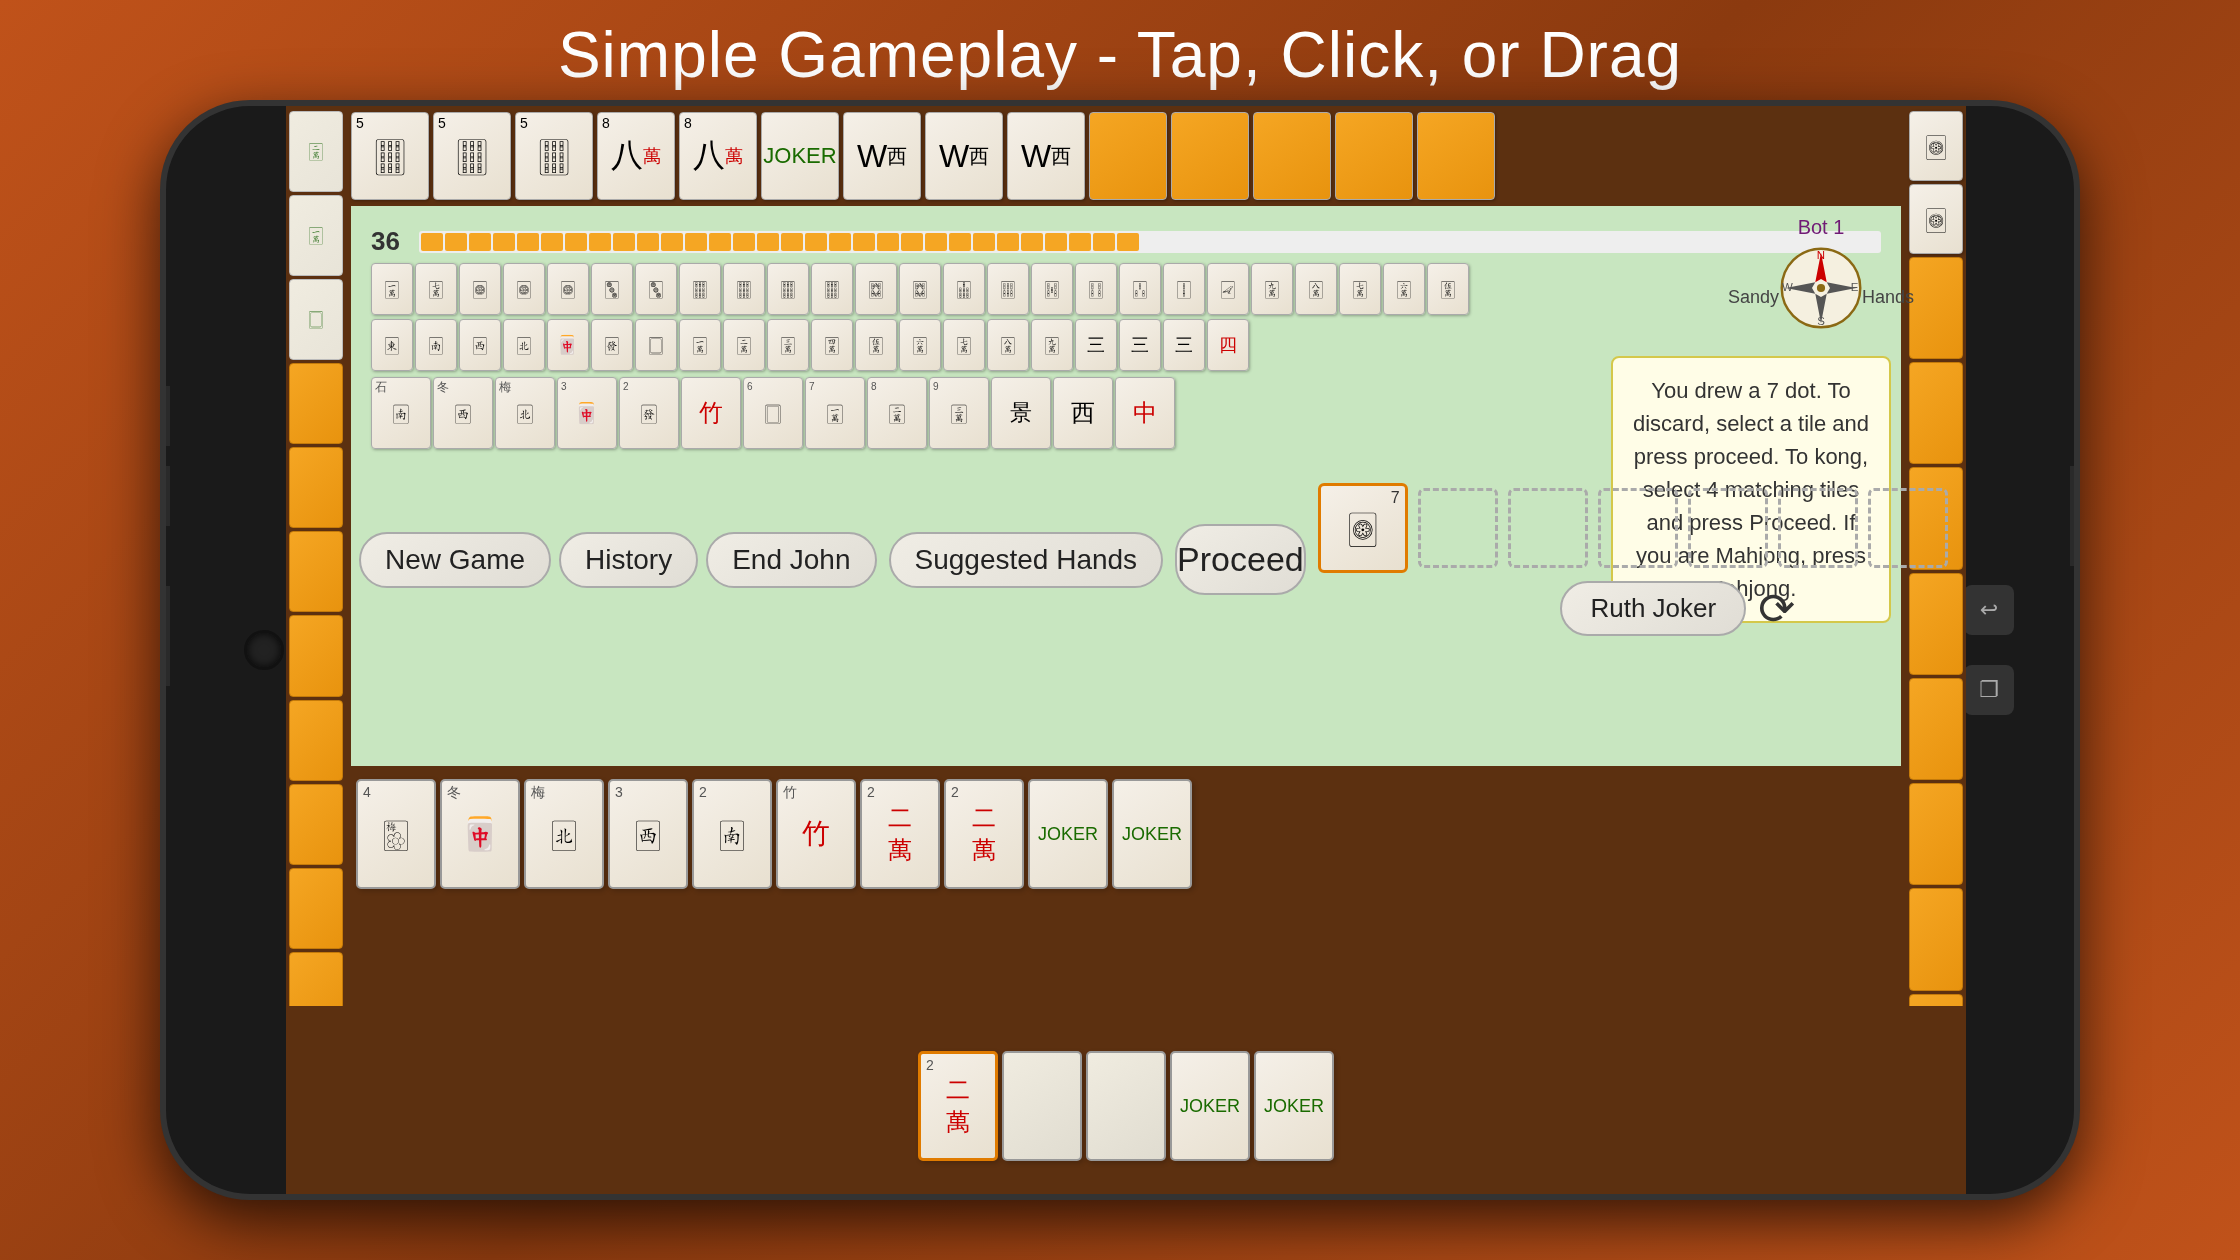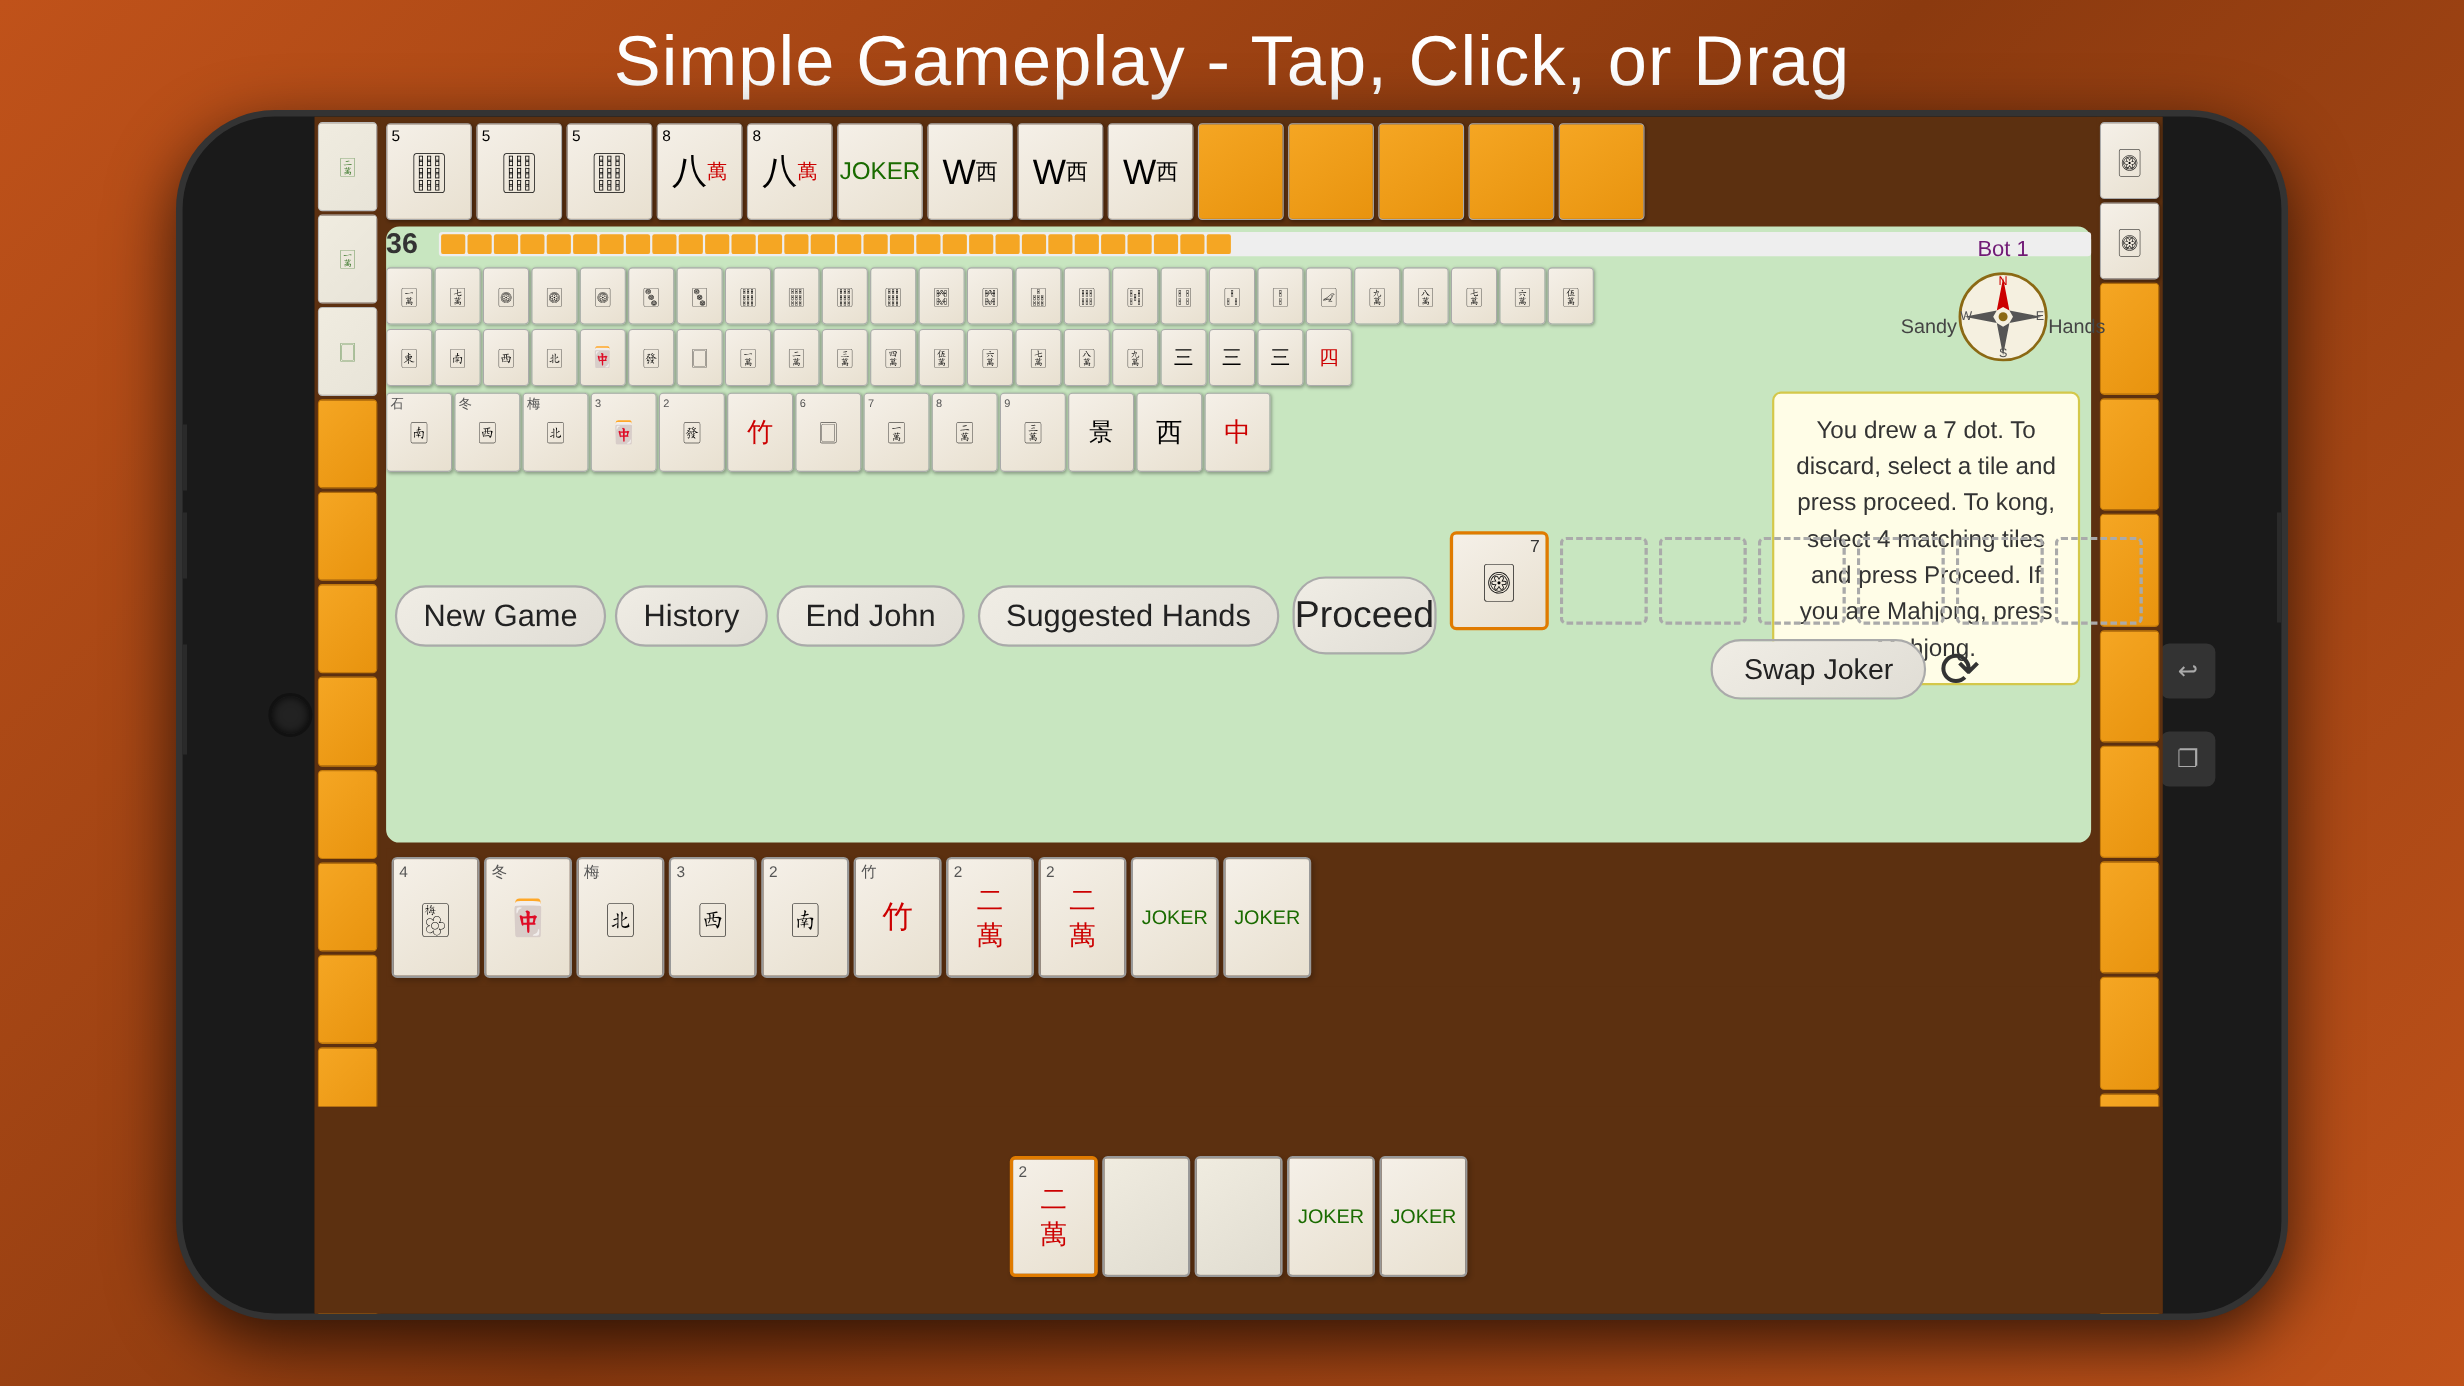--- a/index.html
+++ b/index.html
@@ -167,22 +167,22 @@
     }
 
     
     #game-area {
       position: absolute;
       top: 100px;
       left: 65px;
       width: 1550px;
       height: 560px;
       background: #c8e6c0;
-      border-radius: 12px;
-      padding: 0;
+      border-radius: 0;
+      padding: 20px;
     }
 
     
     #score-bar {
       display: flex;
       align-items: center;
       gap: 8px;
       margin-bottom: 6px;
     }
     #score-number {
@@ -621,21 +621,21 @@
             </div>
 
             <div class="placeholder-tile"></div>
             <div class="placeholder-tile"></div>
             <div class="placeholder-tile"></div>
             <div class="placeholder-tile"></div>
             <div class="placeholder-tile"></div>
             <div class="placeholder-tile"></div>
           </div>
           <div style="display:flex;gap:12px;align-items:center;margin-left:90px;">
-            <button class="btn-right">Swap Joker</button>
+            <button class="btn-right">Ruth Joker</button>
             <div class="icon-refresh">⟳</div>
           </div>
         </div>
       </div>
 
     </div>
 
     <div style="position:absolute;top:665px;left:65px;width:1550px;background:#5c3010;padding:8px 0;">
 
       <div style="display:flex;gap:4px;padding:0 5px;">

